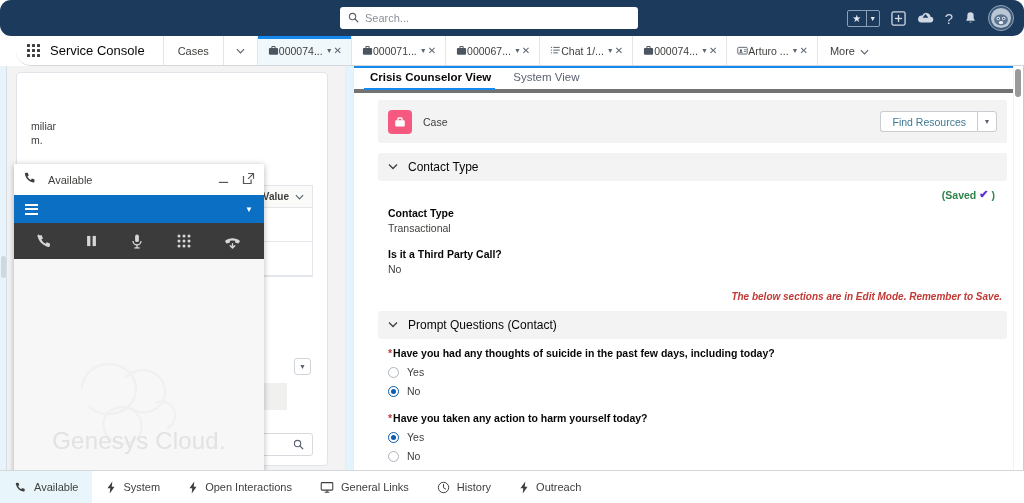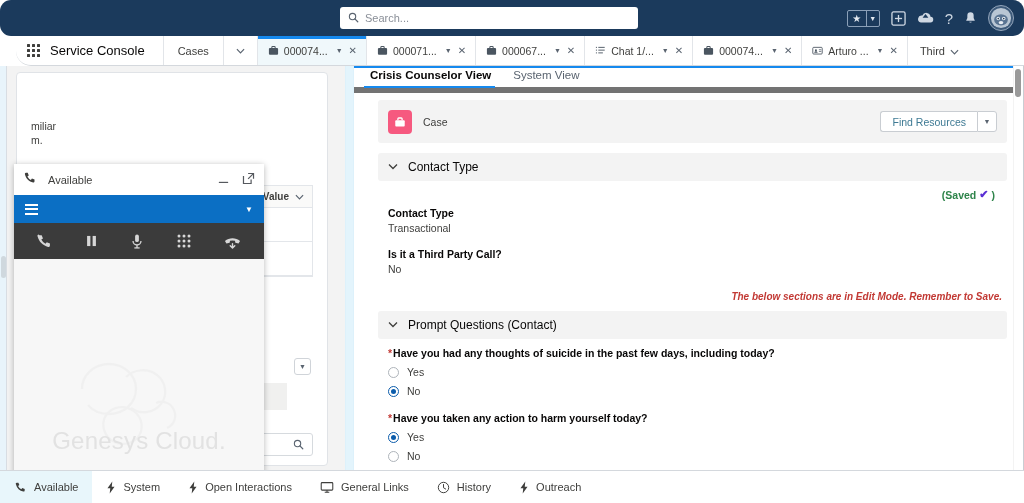--- a/index.html
+++ b/index.html
@@ -71,21 +71,21 @@
   }
   .nav-item {
     display: flex; align-items: center; border-left: 1px solid #e2e5e9;
     font-size: 11px; color: #3e3e3c; padding: 0 14px; white-space: nowrap;
   }
   .nav-caret-cell {
     display: flex; align-items: center; justify-content: center;
     border-left: 1px solid #e2e5e9; width: 34px; color: #5a6470;
   }
   .tab {
-    position: relative; display: flex; align-items: center; gap: 5px;
+    position: relative; display: flex; align-items: center; 
     border-left: 1px solid #e2e5e9; padding: 0 9px 0 10px;
     font-size: 10.5px; color: #3e3e3c; white-space: nowrap;
   }
   .tab.active { background: #f0f8fb; }
   .tab.active::before {
     content: ""; position: absolute; top: 0; left: 0; right: 0; height: 3px;
     background: #1589ee;
   }
   .tab-icon {
     width: 11px; height: 11px; display: flex; align-items: center; justify-content: center;
@@ -169,21 +169,21 @@
   }
   .rc-inner {
     position: absolute; left: 9px; top: 0; right: 11px; height: 404px;
     background: #fff; overflow: hidden;
   }
   .rc-topline {
     position: absolute; left: 0; top: 0; width: 100%; height: 2px; background: #1589ee;
   }
   .sub-tabs {
     display: flex; align-items: flex-end; height: 27px;
-    border-bottom: 6px solid #737373; padding-left: 10px; gap: 0;
+    border-bottom: 4px solid #737373; padding-left: 10px; gap: 0;
   }
   .sub-tab {
     position: relative; font-size: 11.5px; color: #5a6470;
     padding: 0 16px 6px 6px; white-space: nowrap;
   }
   .sub-tab.active { color: #080707; font-weight: bold; }
   .sub-tab.active::after {
     content: ""; position: absolute; bottom: -1px; left: 0; right: 12px;
     height: 2.5px; background: #1589ee;
   }
@@ -445,21 +445,21 @@
             <path d="M2.9 9c0-1.2 1-1.9 2.1-1.9S7.1 7.8 7.1 9z" fill="#4a5560"></path>
             <path d="M8.8 5h3M8.8 7.2h3" stroke="#4a5560" stroke-width="0.9"></path>
           </svg>
       </span>
       <span>Arturo ...</span>
       <span class="tab-caret">▼</span>
       <span class="tab-close">✕</span>
     </div>
 
     <div class="more-tab">
-      <span>Third</span>
+      <span>More</span>
       <span>
         <svg width="9" height="6" viewBox="0 0 10 6">
             <path d="M1 1l4 4 4-4" fill="none" stroke="#5a6470" stroke-width="1.3"></path>
           </svg>
       </span>
     </div>
   </div>
 
   <div class="body-wrap">
 

